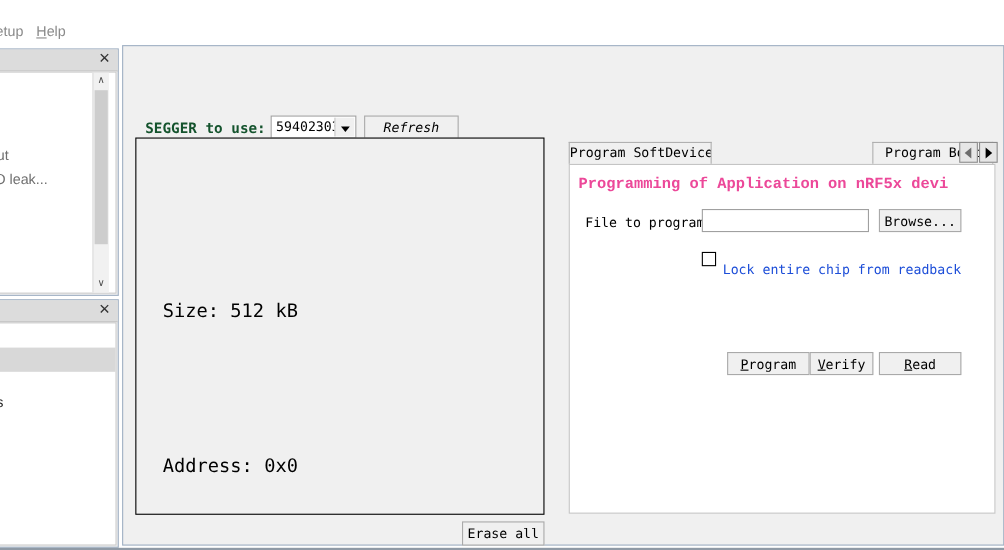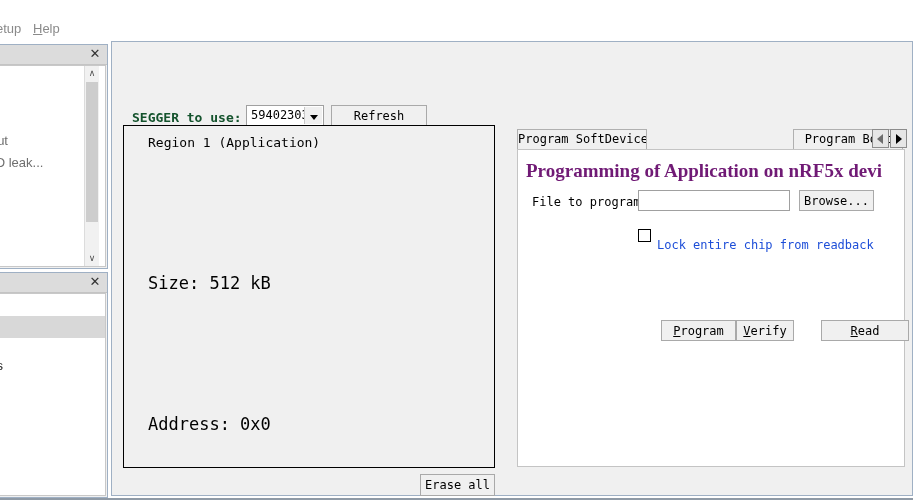--- a/index.html
+++ b/index.html
@@ -259,24 +259,24 @@
   }
   .tabpanel {
     position: absolute;
     background: #ffffff;
     border: 1px solid #c4c4c4;
     box-sizing: border-box;
   }
 
   .panel-heading {
     position: absolute;
-    font-family: Liberation Serif, serif;
-    font-size: 19px;
+    font-family: Liberation Mono, monospace;
+    font-size: 14px;
     font-weight: bold;
-    color: #701a75;
+    color: #ec4899;
     white-space: nowrap;
   }
   .field-label {
     position: absolute;
     font-family: "DejaVu Sans Mono", monospace;
     font-size: 12px;
     color: #000;
     white-space: nowrap;
   }
   .text-input {
@@ -361,26 +361,25 @@
 
   <div class="main-pane">
 
     <div class="label-bold" style="left:20px; top:68px;">SEGGER to use:</div>
 
     <div class="combo" style="left:134px; top:63px; width:78px; height:21px;">
       <div class="val">59402303</div>
       <div class="arrow-box"></div>
     </div>
 
-    <div class="btn" style="left:219px; top:63px; width:96px; height:22px;">
+    <div class="btn" style="left:219px; top:63px; width:86px; height:22px;font-style:italic;">
       <span>Refresh</span>
     </div>
 
     <div class="region-box" style="left:11px; top:83px; width:372px; height:343px;">
-      <div class="region-text" style="left:24px; top:9px;">Region 1 (Application)</div>
       <div class="region-text small" style="left:24px; top:147px;">Size: 512 kB</div>
       <div class="region-text small" style="left:24px; top:288px;">Address:  0x0</div>
     </div>
 
     <div class="btn" style="left:308px; top:432px; width:75px; height:22px;">
       <span>Erase all</span>
     </div>
 
     <div class="tabwidget" style="left:399px; top:85px; width:383px; height:340px;">
 
@@ -413,21 +412,21 @@
         </div>
 
         <div class="btn" style="left:143px; top:170px; width:75px; height:21px;justify-content:center;">
           <span><span class="accel">P</span><span>rogram</span></span>
         </div>
 
         <div class="btn" style="left:218px; top:170px; width:58px; height:21px;text-align:center;">
           <span><span class="accel">V</span><span>erify</span></span>
         </div>
 
-        <div class="btn" style="left:303px; top:170px; width:88px; height:21px;">
+        <div class="btn" style="left:281px; top:170px; width:75px; height:21px;">
           <span><span class="accel">R</span><span>ead</span></span>
         </div>
 
       </div>
     </div>
 
   </div>
 
   <div class="win-border-bottom"></div>
 

